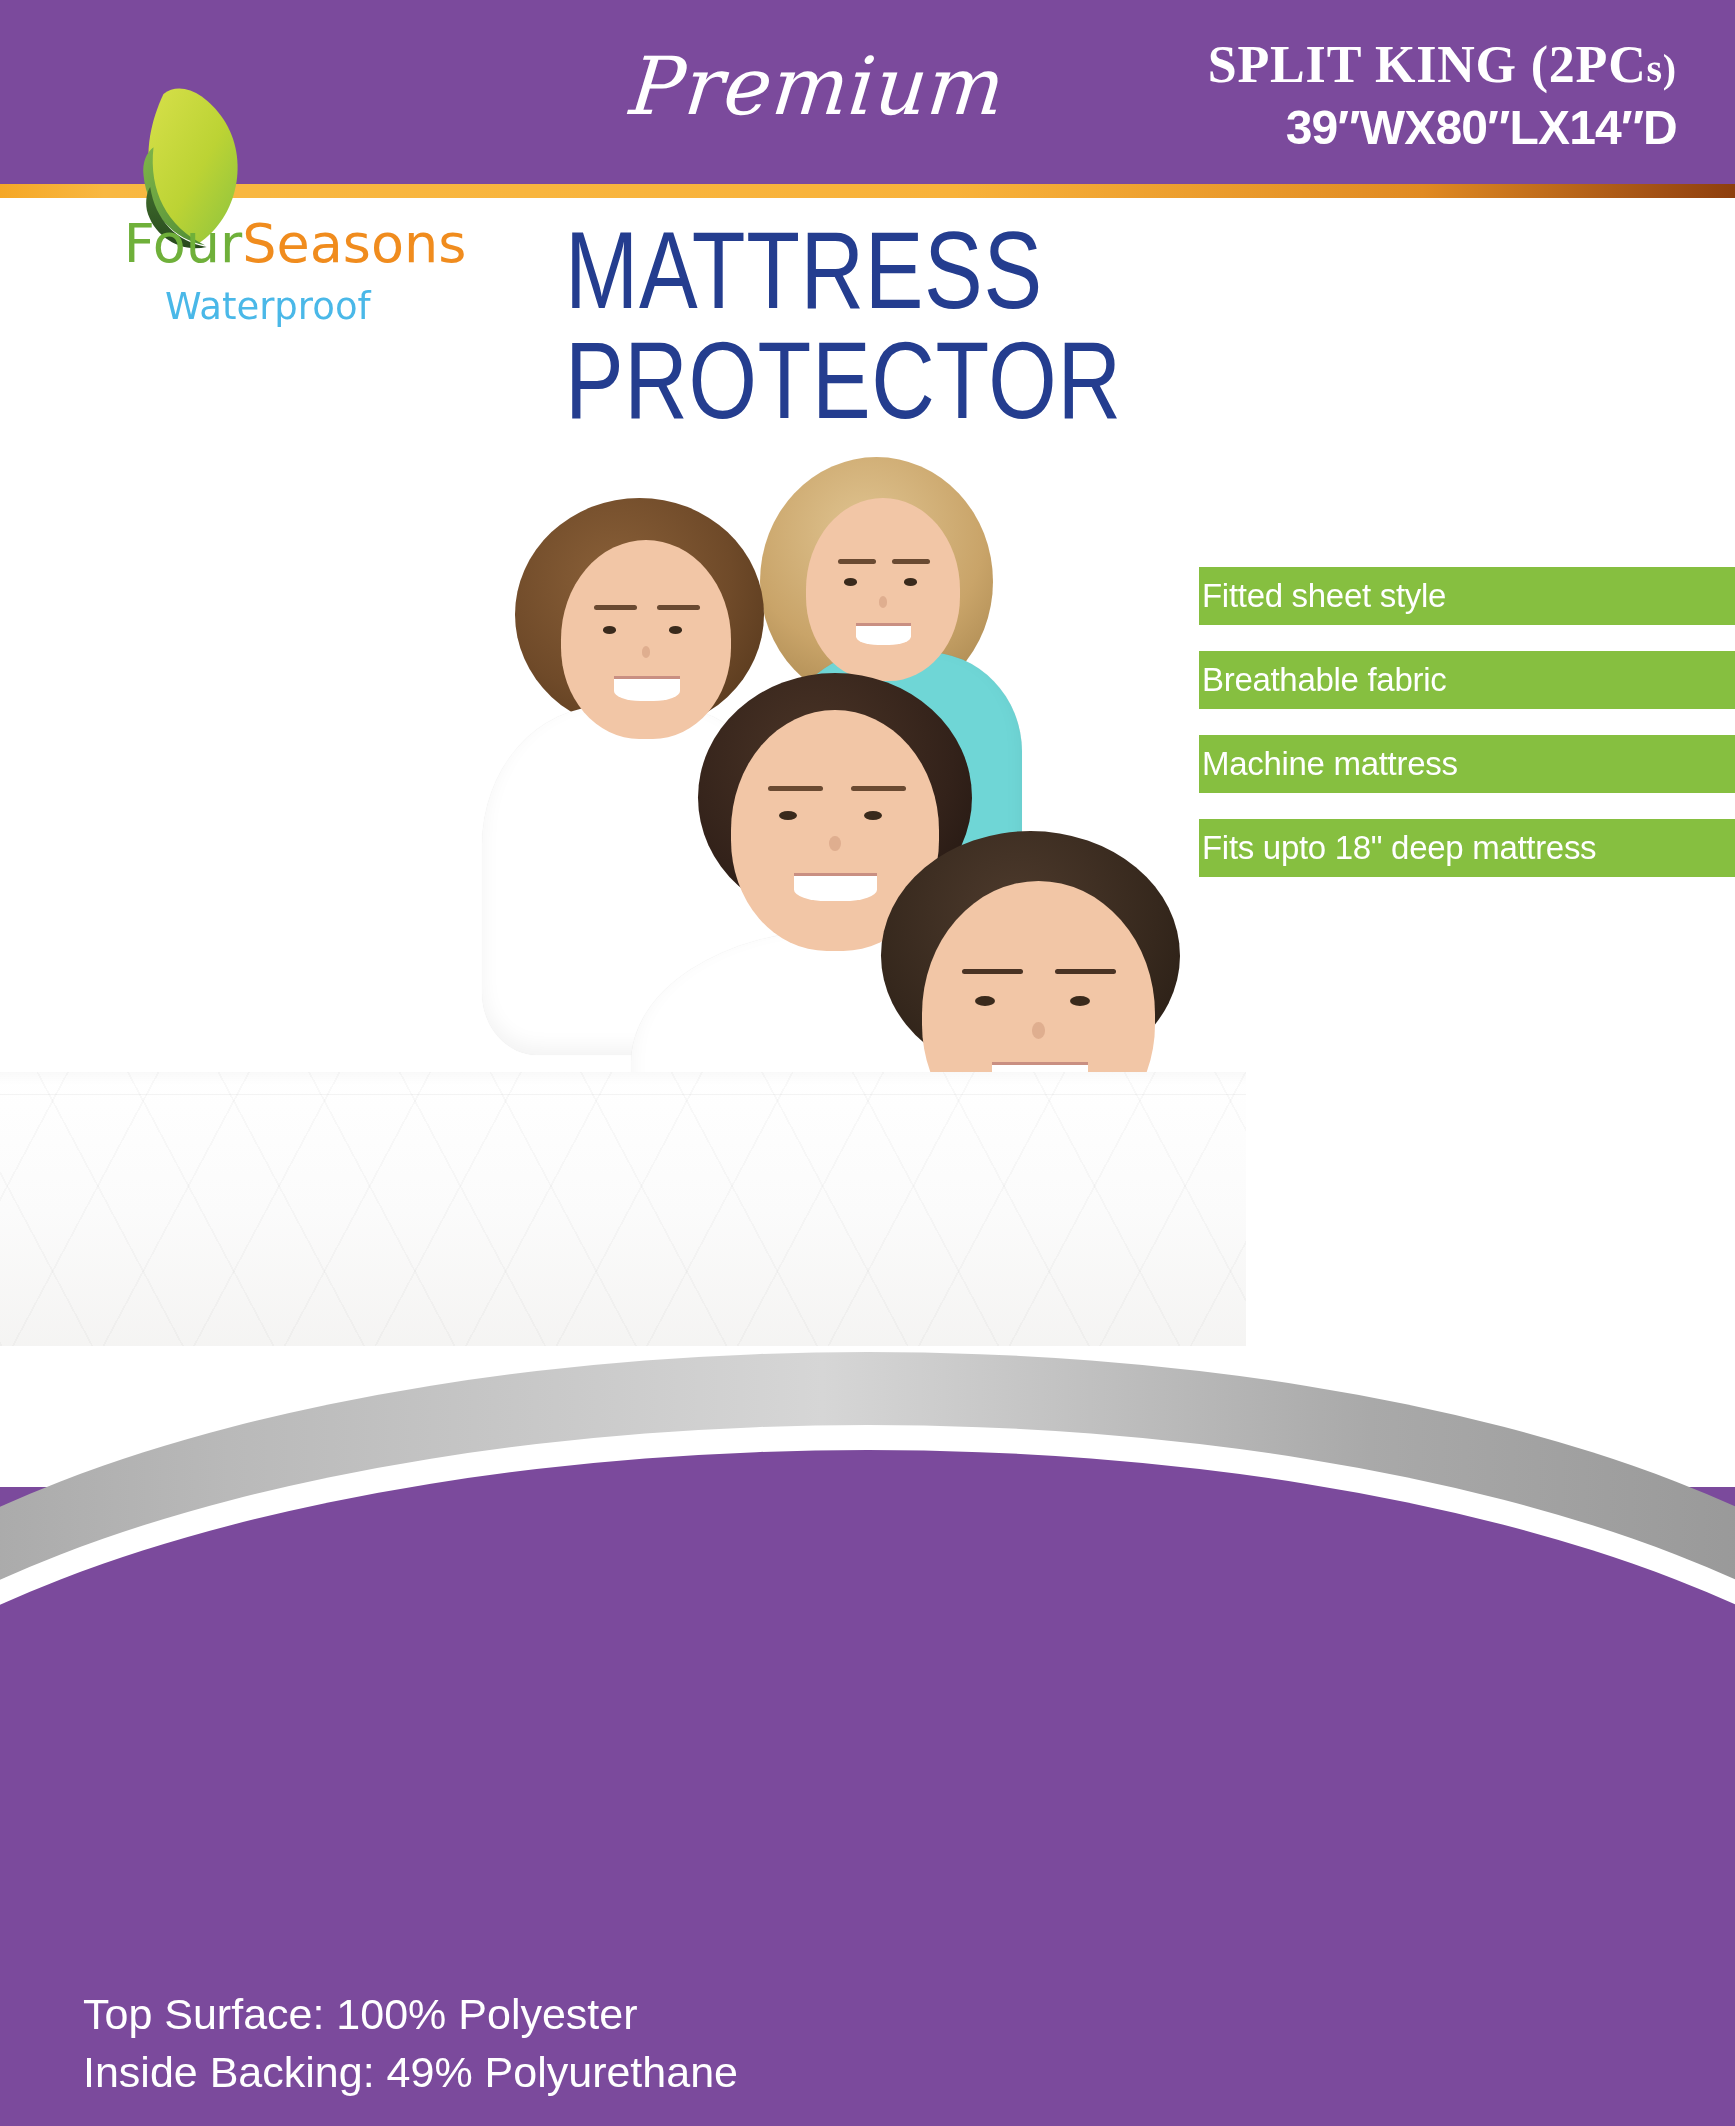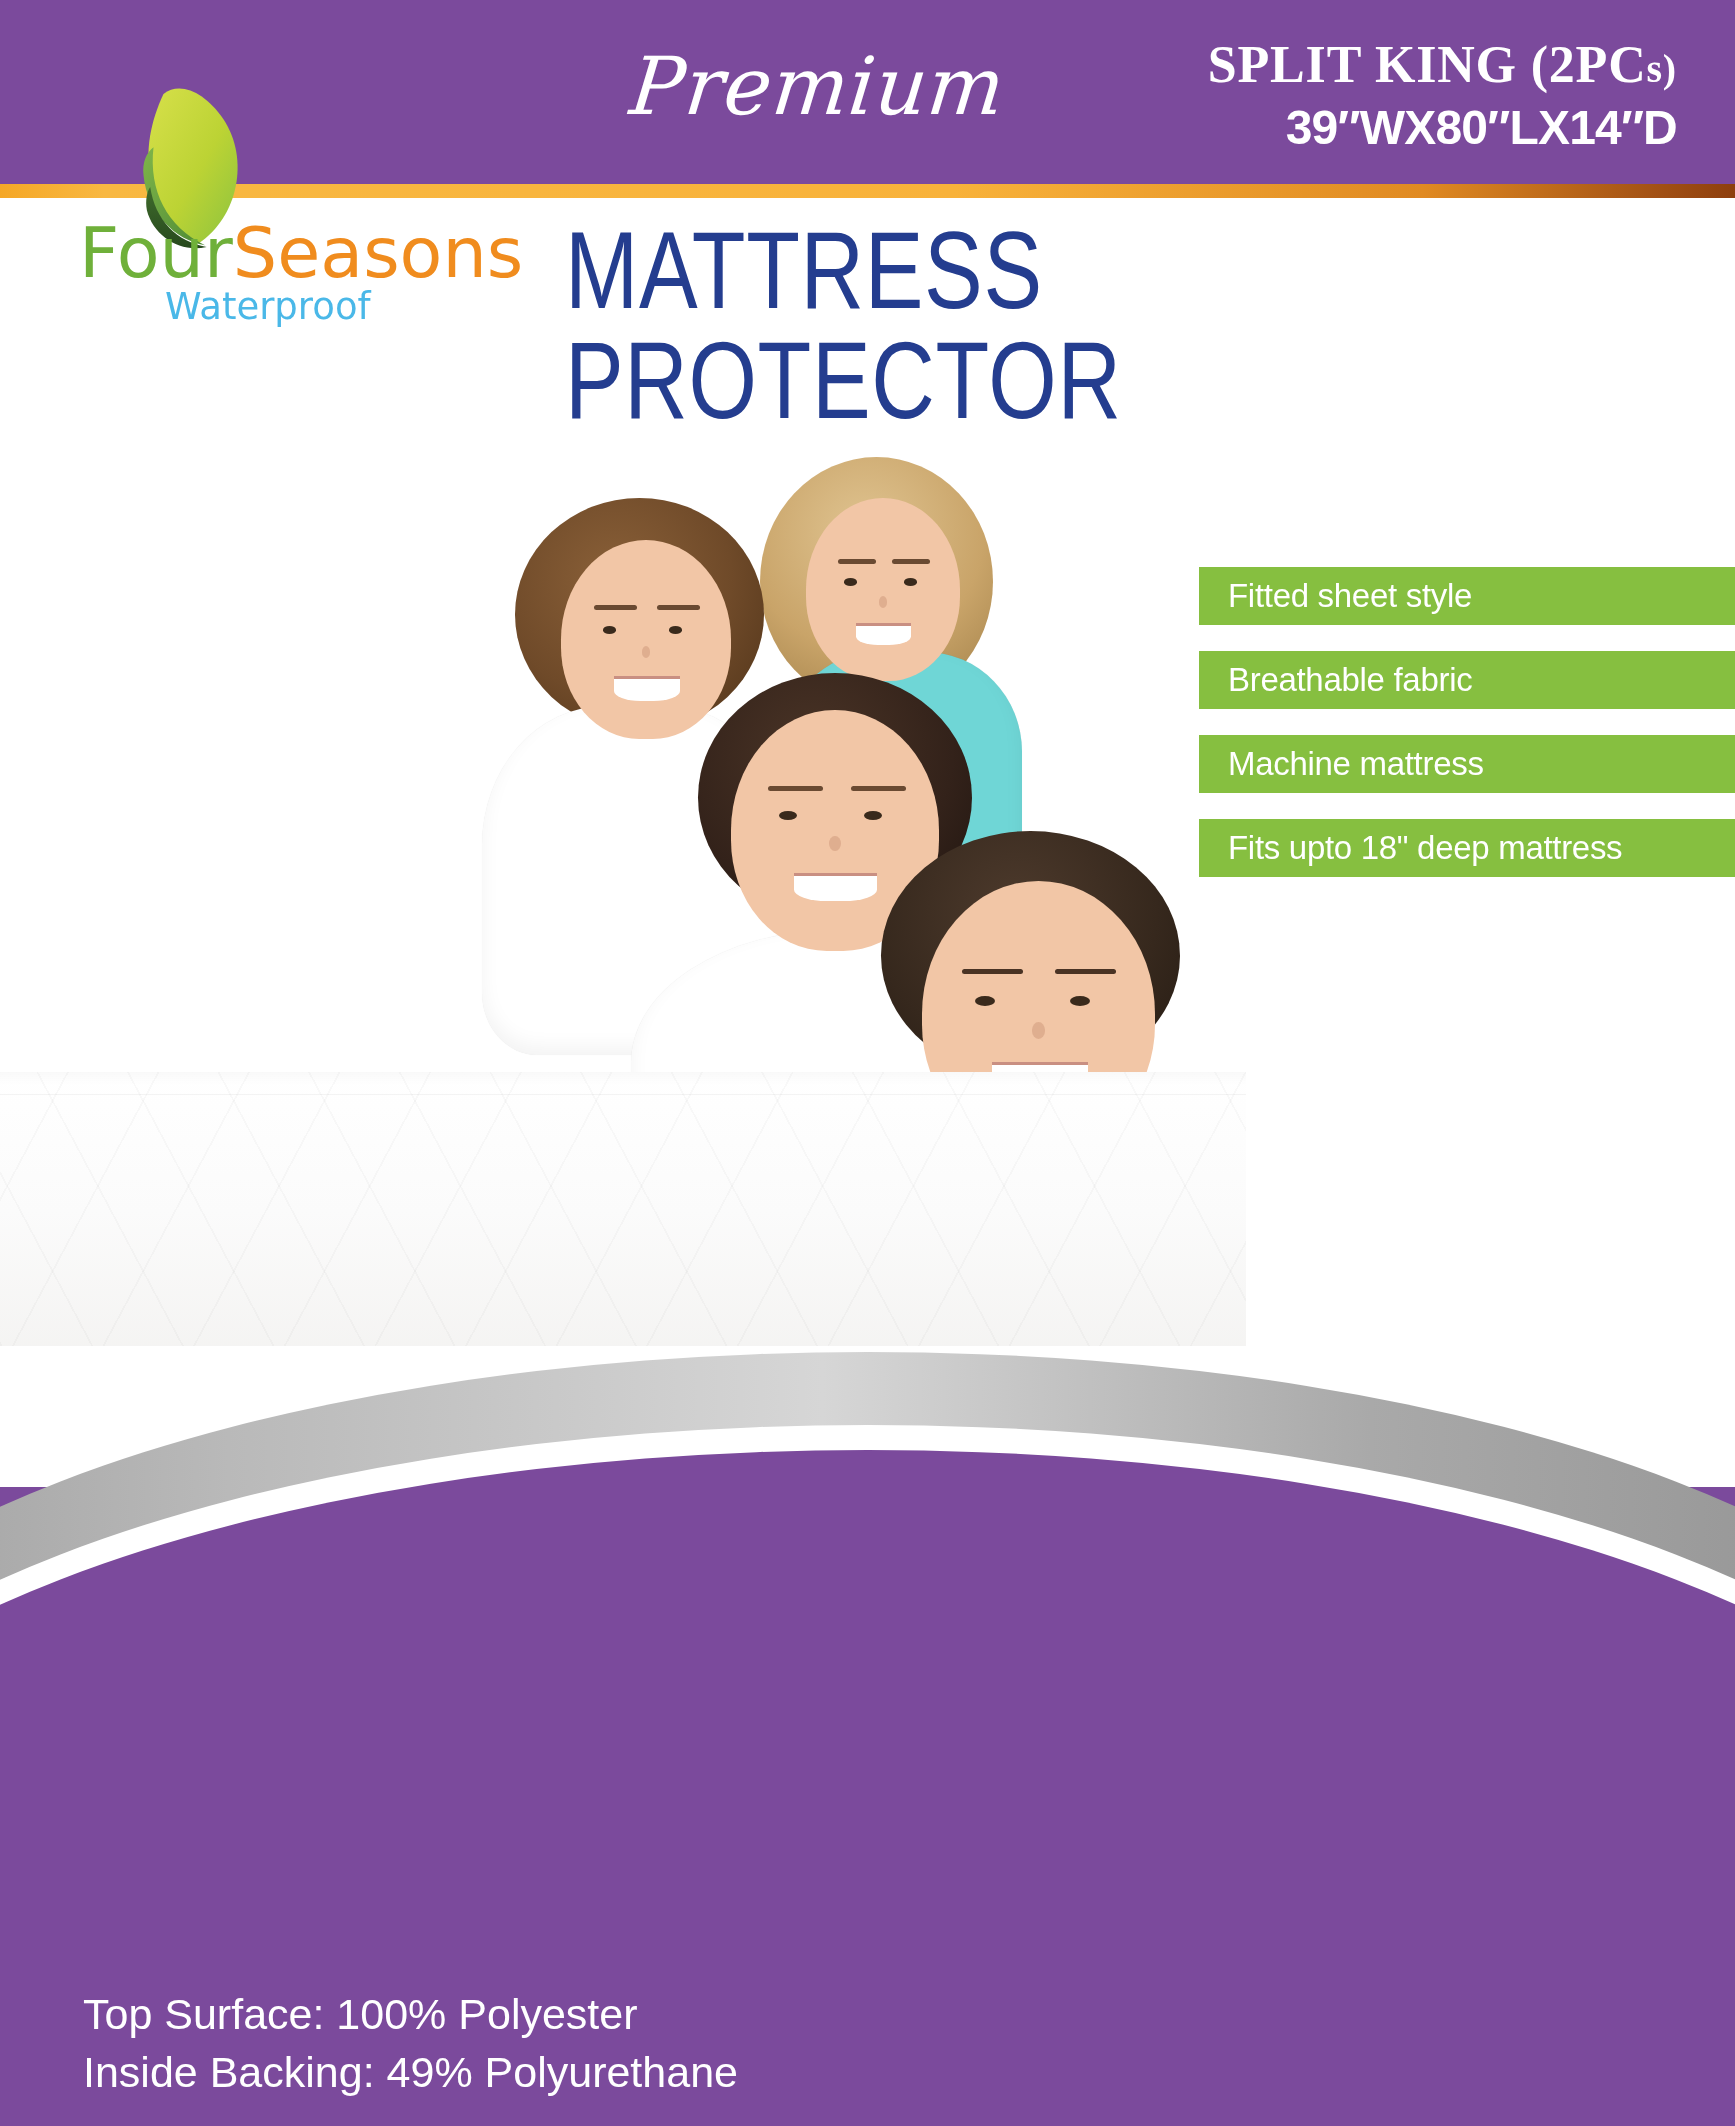--- a/index.html
+++ b/index.html
@@ -41,22 +41,23 @@
     letter-spacing:-0.8px; white-space:nowrap; text-align:right;
   }
 
   
   .logo{
     position:absolute; left:79px; top:79px; width:432px; height:216px; z-index:40;
   }
   .logo-leaf{ position:absolute; left:33px; top:0px; width:191px; height:183px; }
   .logo-wordmark{
     position:absolute; left:0px; top:133px; width:432px;
-    font-size:70px; font-weight:400; white-space:nowrap;
+    font-size:54px; font-weight:400; white-space:nowrap;
     font-family:"DejaVu Sans", sans-serif;
+    text-align:center;
   }
   .logo-four{ color:#6fb03a; }
   .logo-seasons{ color:#f08c1e; }
   .logo-essentials{
     position:absolute; left:86px; top:206px;
     font-size:37px; color:#4ab8e8; font-weight:400;
     font-family:"DejaVu Sans", sans-serif;
   }
 
   
@@ -134,21 +135,21 @@
   .jeans{ position:absolute; background:linear-gradient(180deg,#8fa9c8,#6d89ac); border-radius:25px; }
 
   
   .features{
     position:absolute; left:1199px; top:567px; width:537px; z-index:30;
   }
   .feature{
     background:#86bf40; color:#ffffff;
     height:58px; margin-bottom:26px;
     display:flex; align-items:center;
-    padding-left:29px;
+    padding-left:3px;
     font-size:33px; font-weight:400;
     font-family:"Liberation Sans", sans-serif;
     white-space:nowrap;
     letter-spacing:-0.3px;
   }
 
   
   .wave{
     position:absolute; left:0; top:1279px; width:1735px; height:332px; z-index:25;
     overflow:hidden; pointer-events:none;

